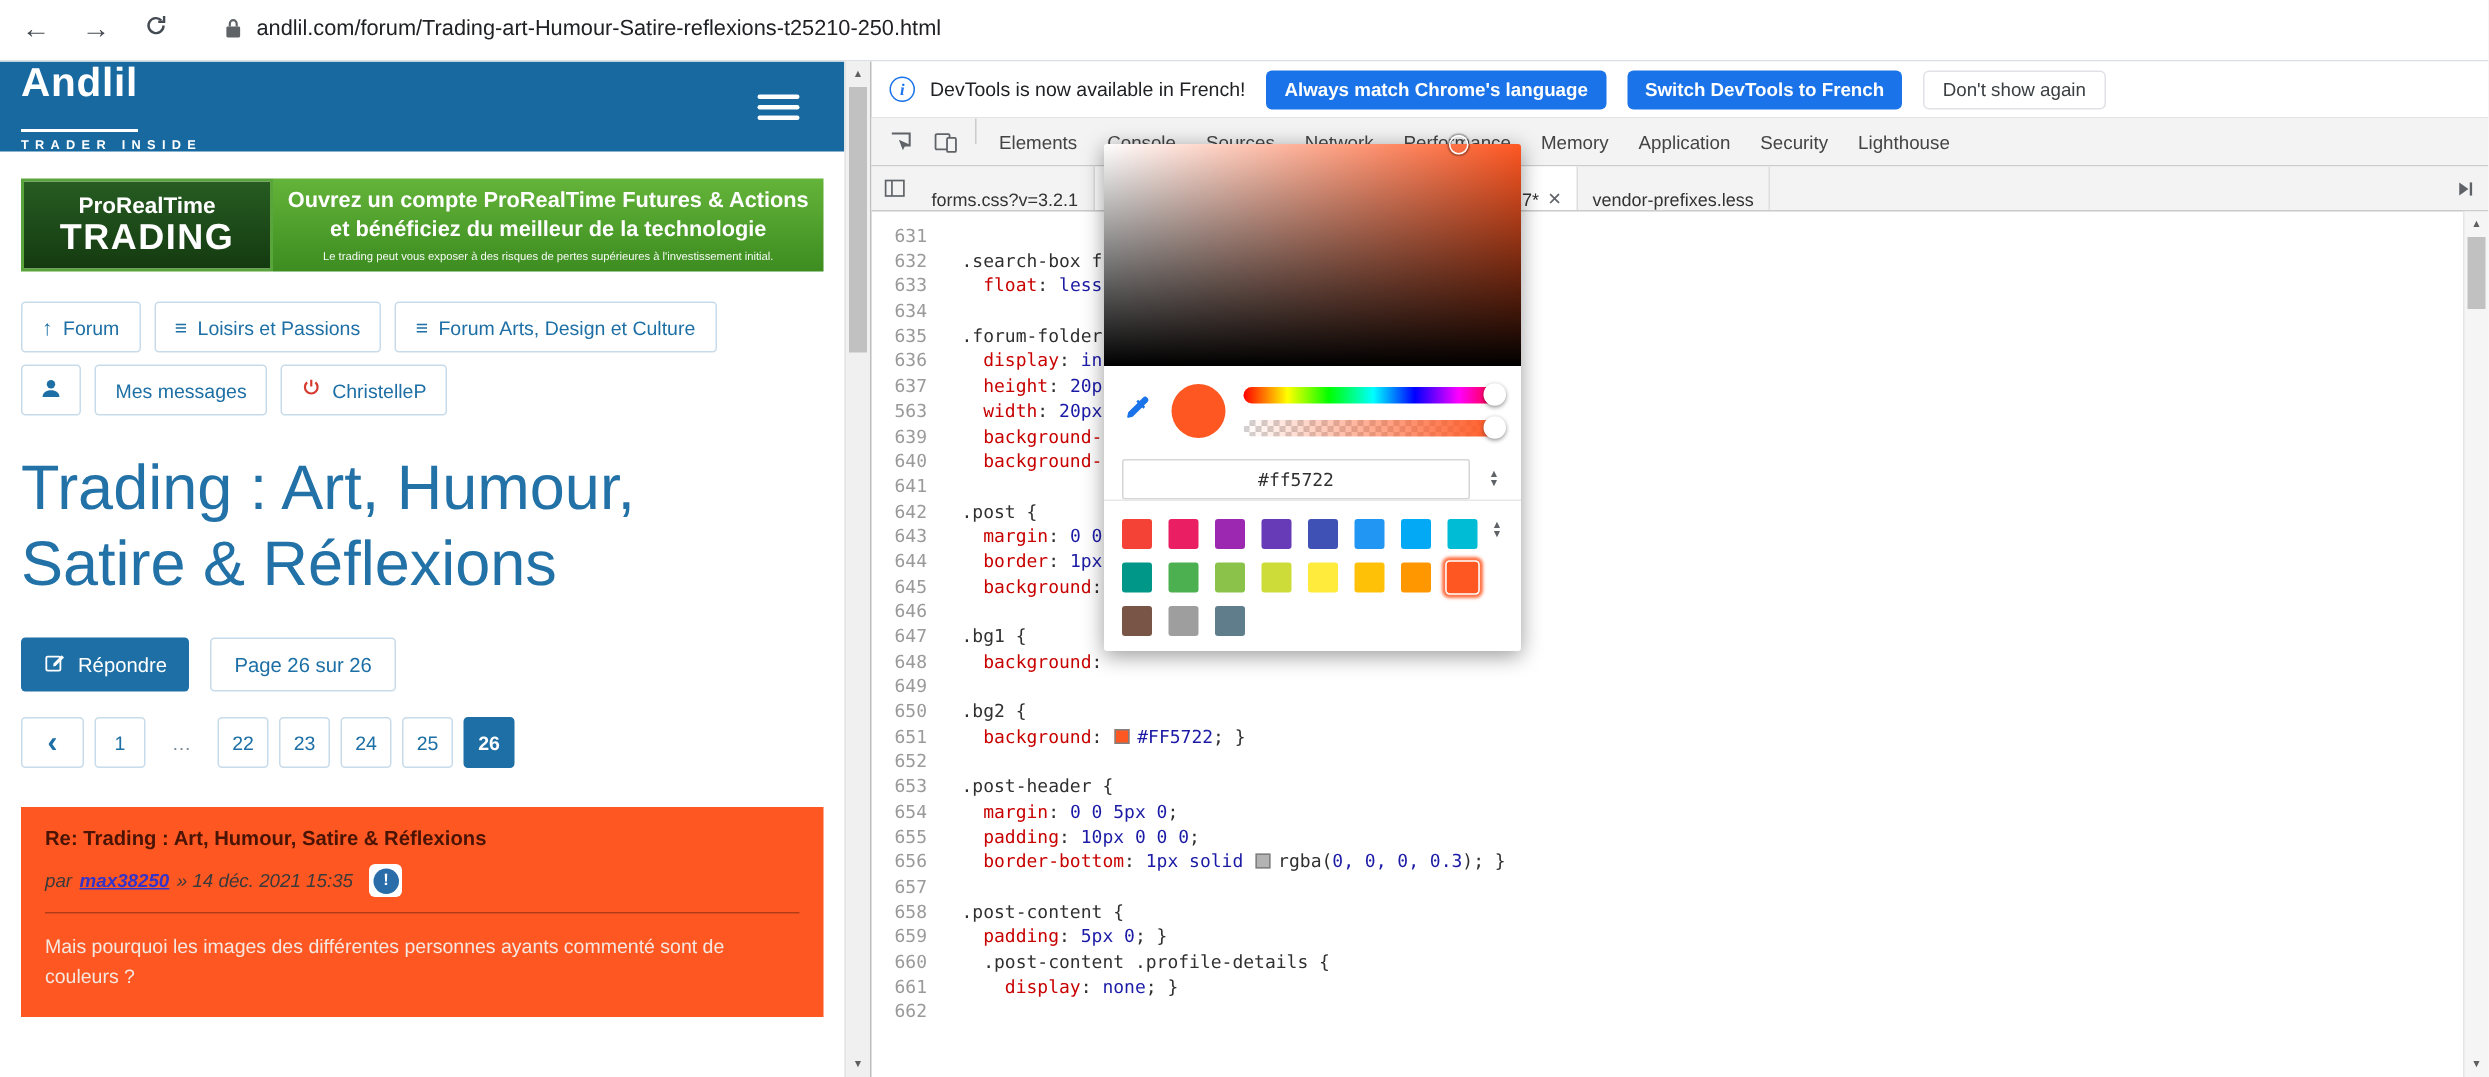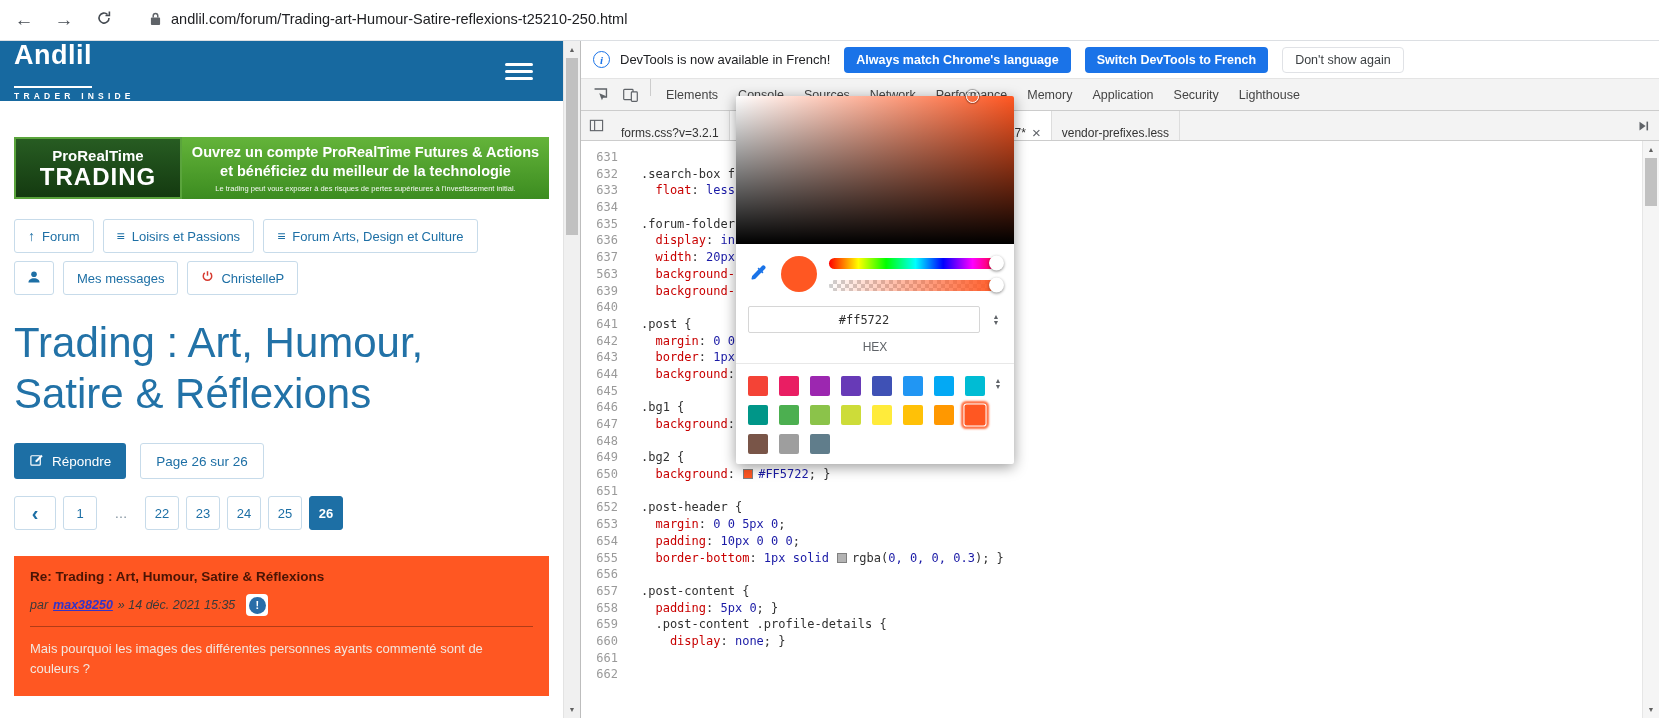--- a/index.html
+++ b/index.html
@@ -15,21 +15,21 @@
 
   
   .page { position:absolute; left:0; top:41px; width:563px; height:677px; background:#fff; overflow:hidden; }
   .site-header { height:60px; background:#1769a0; display:flex; align-items:center; justify-content:space-between; padding:0 30px 0 14px; }
   .logo-title { color:#fff; font-size:27px; font-weight:bold; letter-spacing:.5px; line-height:1.1; border-bottom:2px solid #fff; padding-bottom:16px; display:inline-block; }
   .logo-sub { color:#fff; font-size:8.5px; font-weight:bold; letter-spacing:4.2px; margin-top:3px; }
   .menu-icon { width:28px; }
   .menu-icon span { display:block; height:3px; background:#fff; border-radius:2px; margin:4px 0; }
 
   .page-content { padding:0 14px; }
-  .ad { margin-top:36px; display:flex; height:62px; }
+  .ad { margin-top:18px; display:flex; height:62px; }
   .ad-left { width:168px; background:linear-gradient(#275c22,#143a10); border:2px solid #5aa43c; display:flex; flex-direction:column; justify-content:center; align-items:center; color:#fff; }
   .ad-left .l1 { font-size:15px; font-weight:bold; }
   .ad-left .l2 { font-size:24px; font-weight:bold; letter-spacing:1px; line-height:1.05; }
   .ad-right { flex:1; background:linear-gradient(#64b43a,#3c8c20); color:#fff; text-align:center; display:flex; flex-direction:column; justify-content:center; padding:4px 8px; }
   .ad-right .h { font-size:14.5px; font-weight:bold; line-height:1.3; }
   .ad-right .d { font-size:7.5px; margin-top:4px; opacity:.95; }
 
   .nav-row { display:flex; gap:9px; margin-top:20px; align-items:center; }
   .nav-row.second { margin-top:8px; }
   .nav-btn { display:inline-flex; align-items:center; gap:7px; border:1px solid #c7dbea; border-radius:3px; padding:0 13px; height:34px; color:#1d6fa5; font-size:13px; background:#fff; white-space:nowrap; }
@@ -359,20 +359,21 @@
           <div class="ln" data-interactable="false">661</div>
           <div class="ln" data-interactable="false">662</div>
         </div>
       <div class="code" data-interactable="false">
           <div class="cl" data-interactable="false"></div>
           <div class="cl" data-interactable="false"><span class="tok-t" data-interactable="false">.search-box f</span></div>
           <div class="cl" data-interactable="false"><span class="tok-p" data-interactable="false">  float</span><span class="tok-t" data-interactable="false">: </span><span class="tok-v" data-interactable="false">less</span></div>
           <div class="cl" data-interactable="false"></div>
           <div class="cl" data-interactable="false"><span class="tok-t" data-interactable="false">.forum-folder</span></div>
           <div class="cl" data-interactable="false"><span class="tok-p" data-interactable="false">  display</span><span class="tok-t" data-interactable="false">: </span><span class="tok-v" data-interactable="false">in</span></div>
+          <div class="cl" data-interactable="false"><span class="tok-p" data-interactable="false">  height</span><span class="tok-t" data-interactable="false">: </span><span class="tok-v" data-interactable="false">20p</span></div>
           <div class="cl" data-interactable="false"><span class="tok-p" data-interactable="false">  width</span><span class="tok-t" data-interactable="false">: </span><span class="tok-v" data-interactable="false">20px</span></div>
           <div class="cl" data-interactable="false"><span class="tok-p" data-interactable="false">  background-</span></div>
           <div class="cl" data-interactable="false"><span class="tok-p" data-interactable="false">  background-</span></div>
           <div class="cl" data-interactable="false"></div>
           <div class="cl" data-interactable="false"><span class="tok-t" data-interactable="false">.post {</span></div>
           <div class="cl" data-interactable="false"><span class="tok-p" data-interactable="false">  margin</span><span class="tok-t" data-interactable="false">: </span><span class="tok-v" data-interactable="false">0 0</span></div>
           <div class="cl" data-interactable="false"><span class="tok-p" data-interactable="false">  border</span><span class="tok-t" data-interactable="false">: </span><span class="tok-v" data-interactable="false">1px</span></div>
           <div class="cl" data-interactable="false"><span class="tok-p" data-interactable="false">  background</span><span class="tok-t" data-interactable="false">:</span></div>
           <div class="cl" data-interactable="false"></div>
           <div class="cl" data-interactable="false"><span class="tok-t" data-interactable="false">.bg1 {</span></div>
@@ -421,21 +422,20 @@
           </div>
         </div>
       </div>
       <div class="cp-hex-row">
         <input class="cp-hex" data-interactable="true" value="#ff5722" style="">
         <span class="cp-spin" data-interactable="true">
             <span data-interactable="true">▲</span>
             <span data-interactable="true">▼</span>
           </span>
       </div>
-      <div class="cp-format" data-interactable="false">HEX</div>
       <div class="cp-palette-wrap" data-interactable="false">
         <div data-interactable="false">
             <div class="cp-row" data-interactable="false">
               <span class="cp-swatch" data-interactable="true" style="background: rgb(244, 67, 54);"></span>
               <span class="cp-swatch" data-interactable="true" style="background: rgb(233, 30, 99);"></span>
               <span class="cp-swatch" data-interactable="true" style="background: rgb(156, 39, 176);"></span>
               <span class="cp-swatch" data-interactable="true" style="background: rgb(103, 58, 183);"></span>
               <span class="cp-swatch" data-interactable="true" style="background: rgb(63, 81, 181);"></span>
               <span class="cp-swatch" data-interactable="true" style="background: rgb(33, 150, 243);"></span>
               <span class="cp-swatch" data-interactable="true" style="background: rgb(3, 169, 244);"></span>

